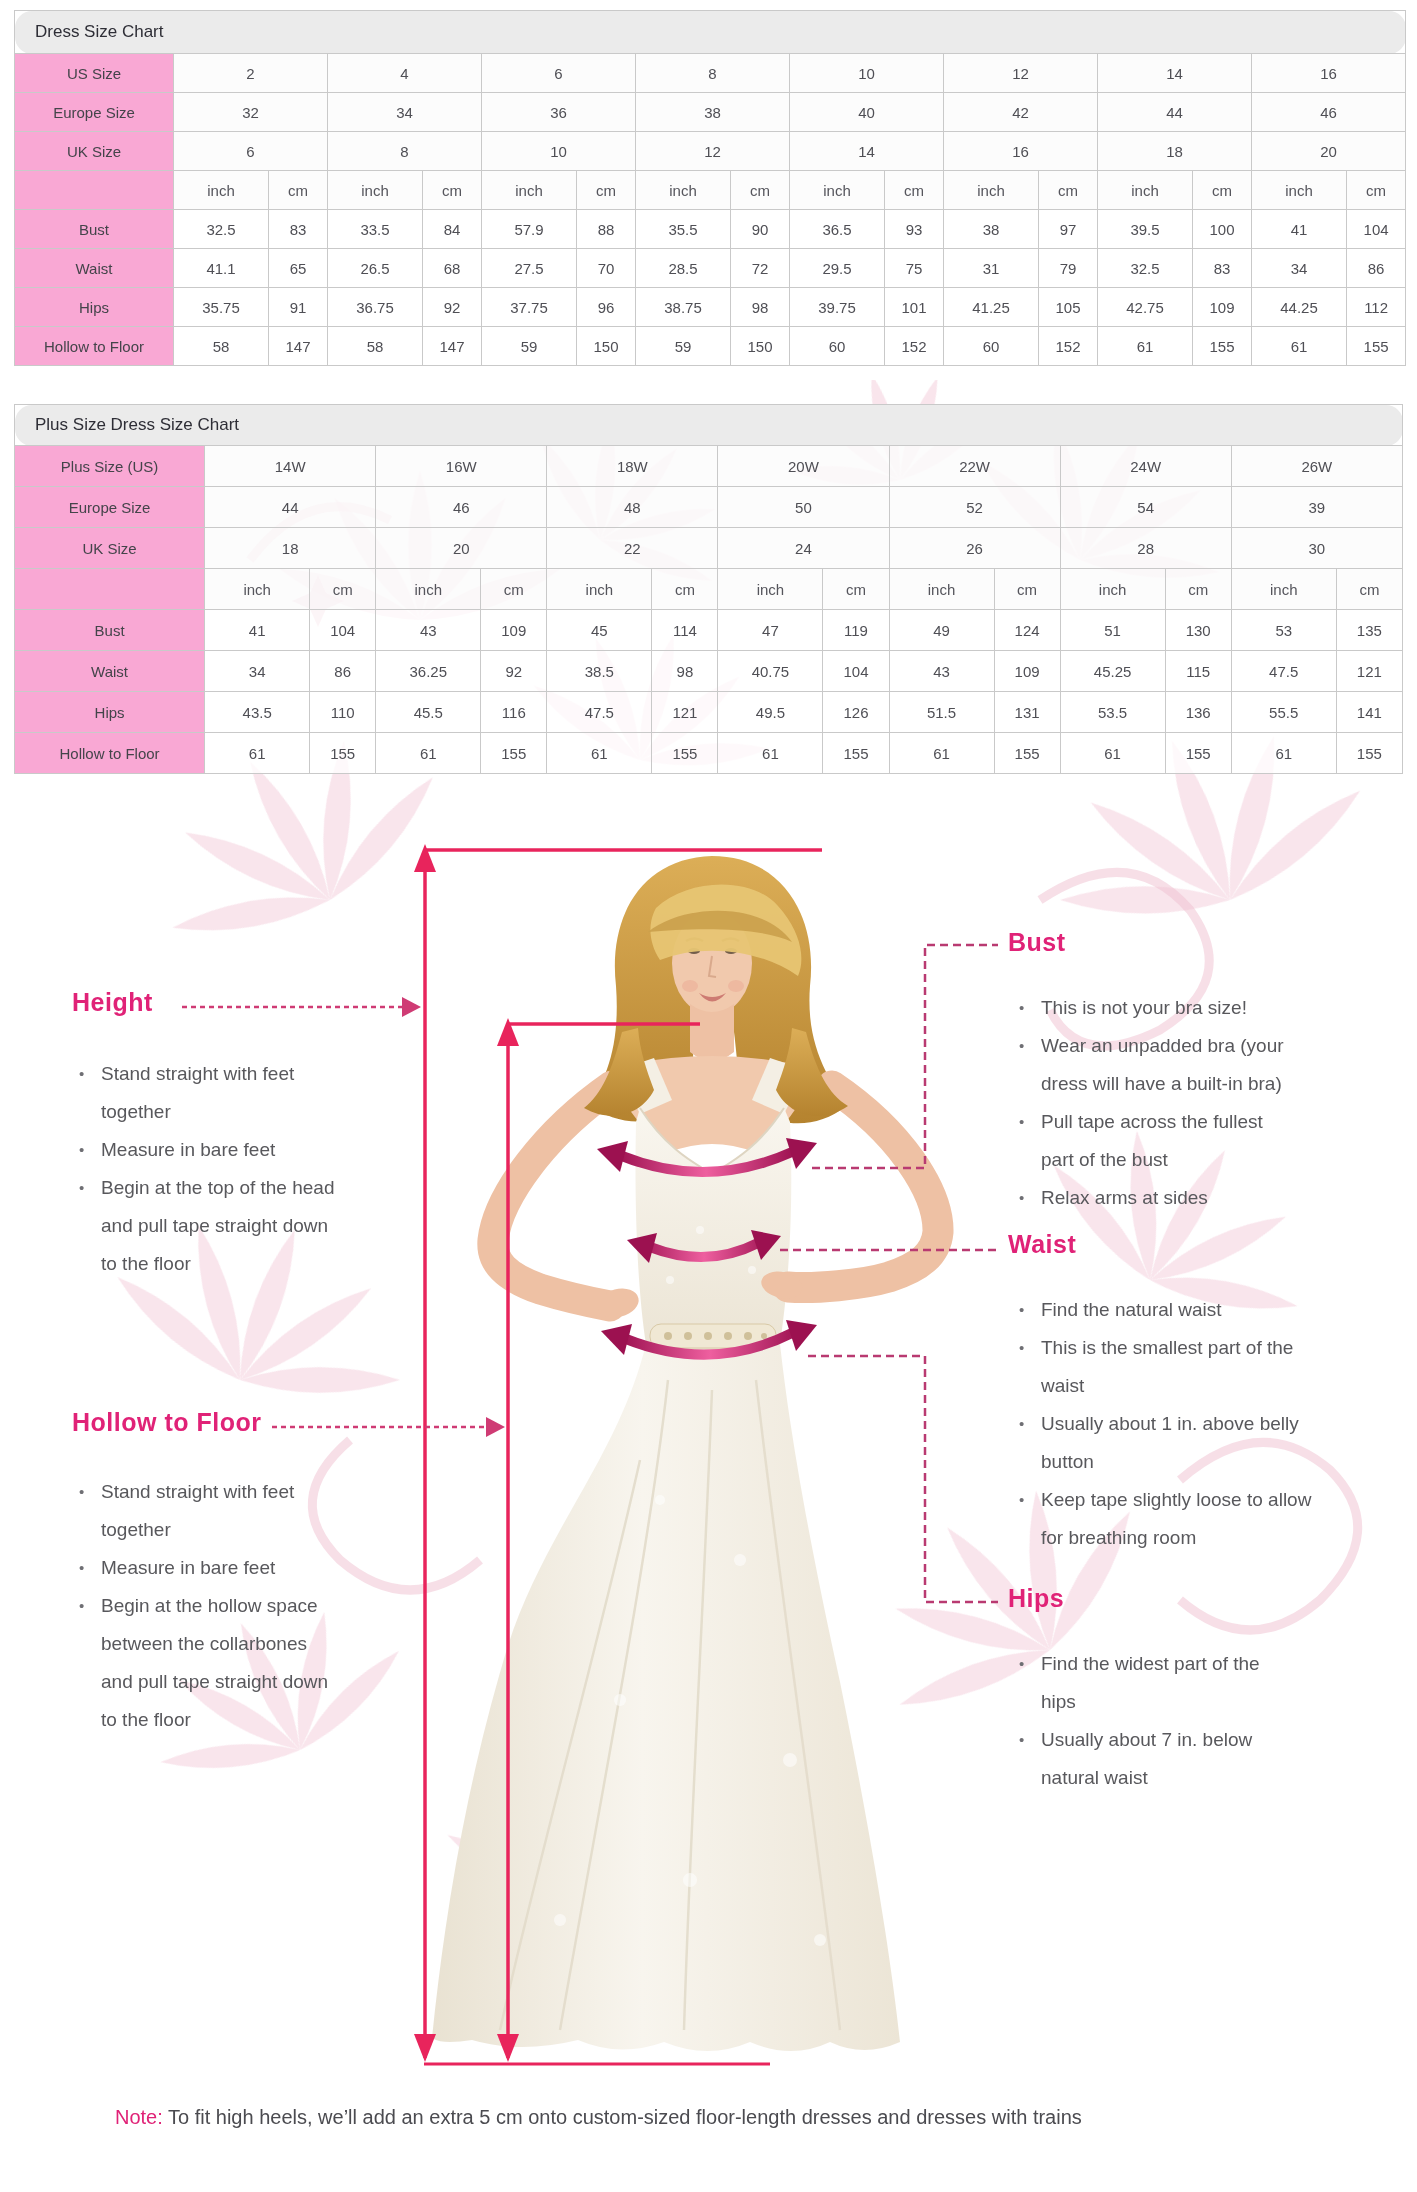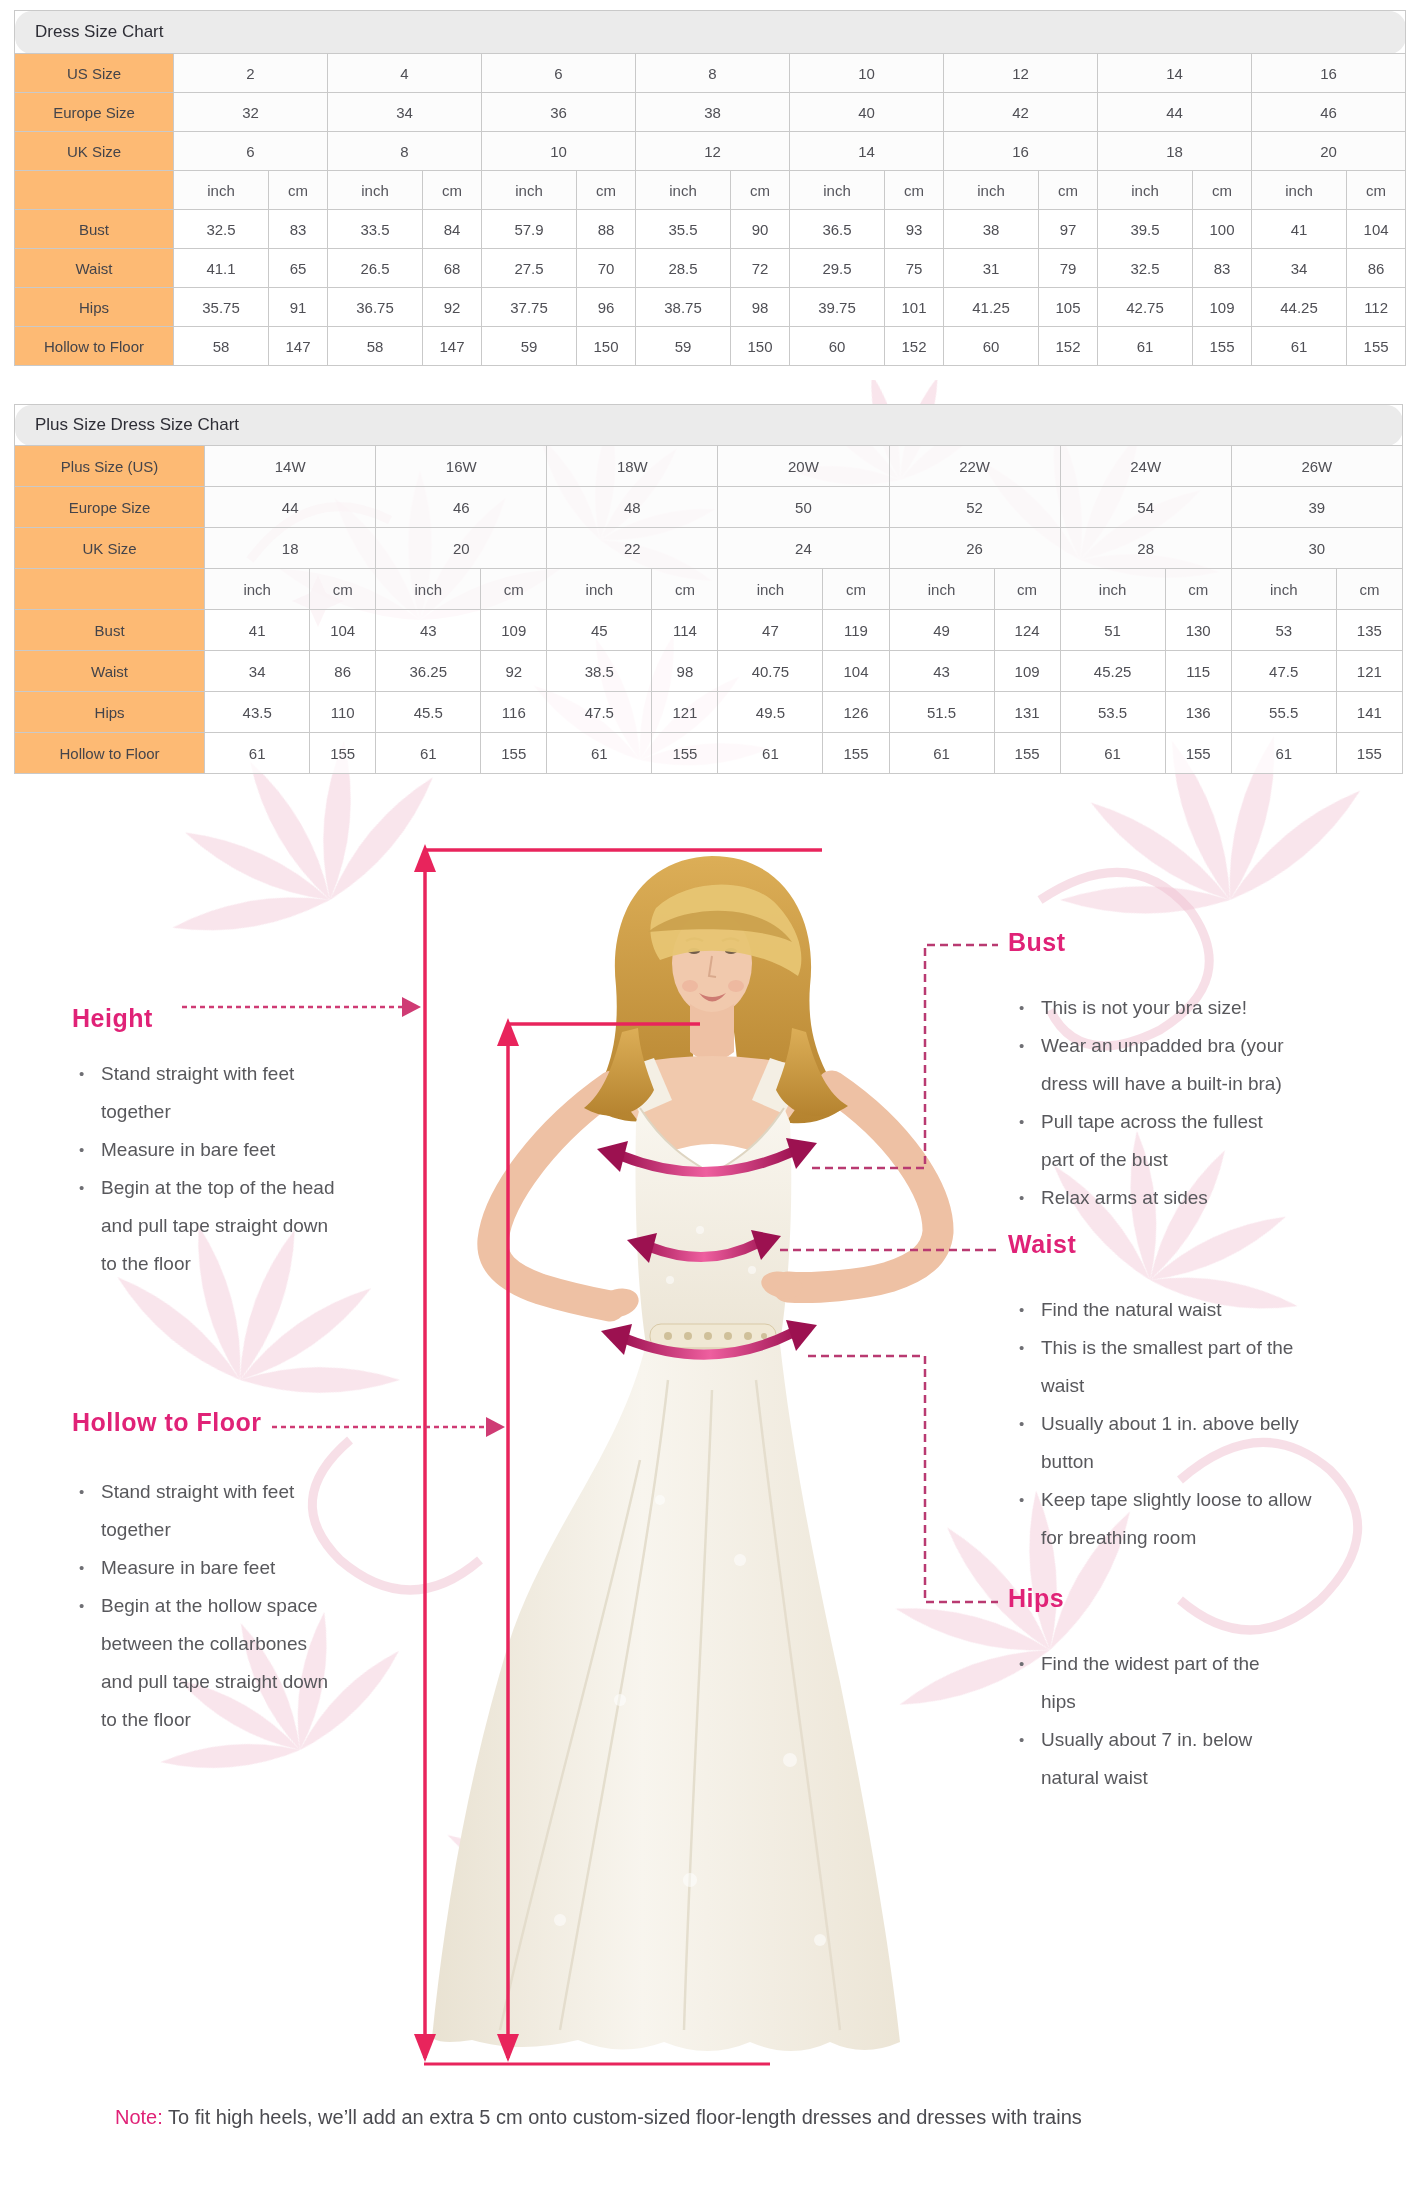--- a/index.html
+++ b/index.html
@@ -6,21 +6,21 @@
   .canvas{position:relative;width:1417px;height:2192px;background:#fff;overflow:hidden;
           font-family:"Liberation Sans","DejaVu Sans",sans-serif;}
   svg{display:block;}
   
   table.sizechart{position:absolute;left:14px;width:1389px;border-collapse:collapse;
       table-layout:fixed;z-index:2;font-size:15px;color:#4f4f55;}
   table.sizechart td{border:1px solid #c9c9c9;text-align:center;vertical-align:middle;
       padding:0;height:38px;background:rgba(255,255,255,0.78);}
   table.sizechart td.title{background:#ebebeb;text-align:left;padding-left:20px;
       font-size:17px;color:#2e2e36;height:42px;border-radius:17px;}
-  table.sizechart td.rowlabel{background:#fdba74;color:#44444a;}
+  table.sizechart td.rowlabel{background:#f9a8d4;color:#44444a;}
   table.sizechart td.szval{background:rgba(251,251,251,0.85);}
   table.sizechart td.unit{background:rgba(252,252,252,0.85);color:#55555c;}
   #plus-table td{height:40px;}
   
   .gheading{position:absolute;z-index:4;font-size:25px;font-weight:bold;letter-spacing:.5px;}
   .gbullets{position:absolute;z-index:4;margin:13px;padding:0;list-style:none;width:420px;
       font-size:19px;line-height:38px;color:#58585c;}
   .gbullets li{position:relative;padding-left:30px;white-space:pre-line;}
   .gbullets li::before{content:"•";position:absolute;left:8px;top:0;font-size:15px;color:#6f6f74;}
   .note{position:absolute;left:115px;top:2106px;z-index:4;font-size:20px;color:#4b4b50;}
@@ -512,21 +512,21 @@
     <polygon fill="#9c1150" points="601,1331 632,1324 624,1355"></polygon>
     <polygon fill="#9c1150" points="817,1325 786,1320 796,1351"></polygon>
 
     <g stroke="#b93a71" stroke-width="2.5" stroke-dasharray="8 5" fill="none">
       <path d="M812 1168 H 925 V 945 H 998"></path>
       <path d="M780 1250 H 998"></path>
       <path d="M808 1356 H 925 V 1602 H 998"></path>
     </g>
   </svg>
 
-  <div class="gheading" style="left:72px;top:988px;color:#e02277;margin-top:16px;">Height</div>
+  <div class="gheading" style="left:72px;top:988px;color:#e02277;">Height</div>
   <ul class="gbullets" id="height-bullets" style="left:58px;top:1042px;width:400px;">
       <li>Stand straight with feet
 together</li>
       <li>Measure in bare feet</li>
       <li>Begin at the top of the head
 and pull tape straight down
 to the floor</li>
     </ul>
 
   <div class="gheading" style="left:72px;top:1408px;color:#e02277;">Hollow to Floor</div>

